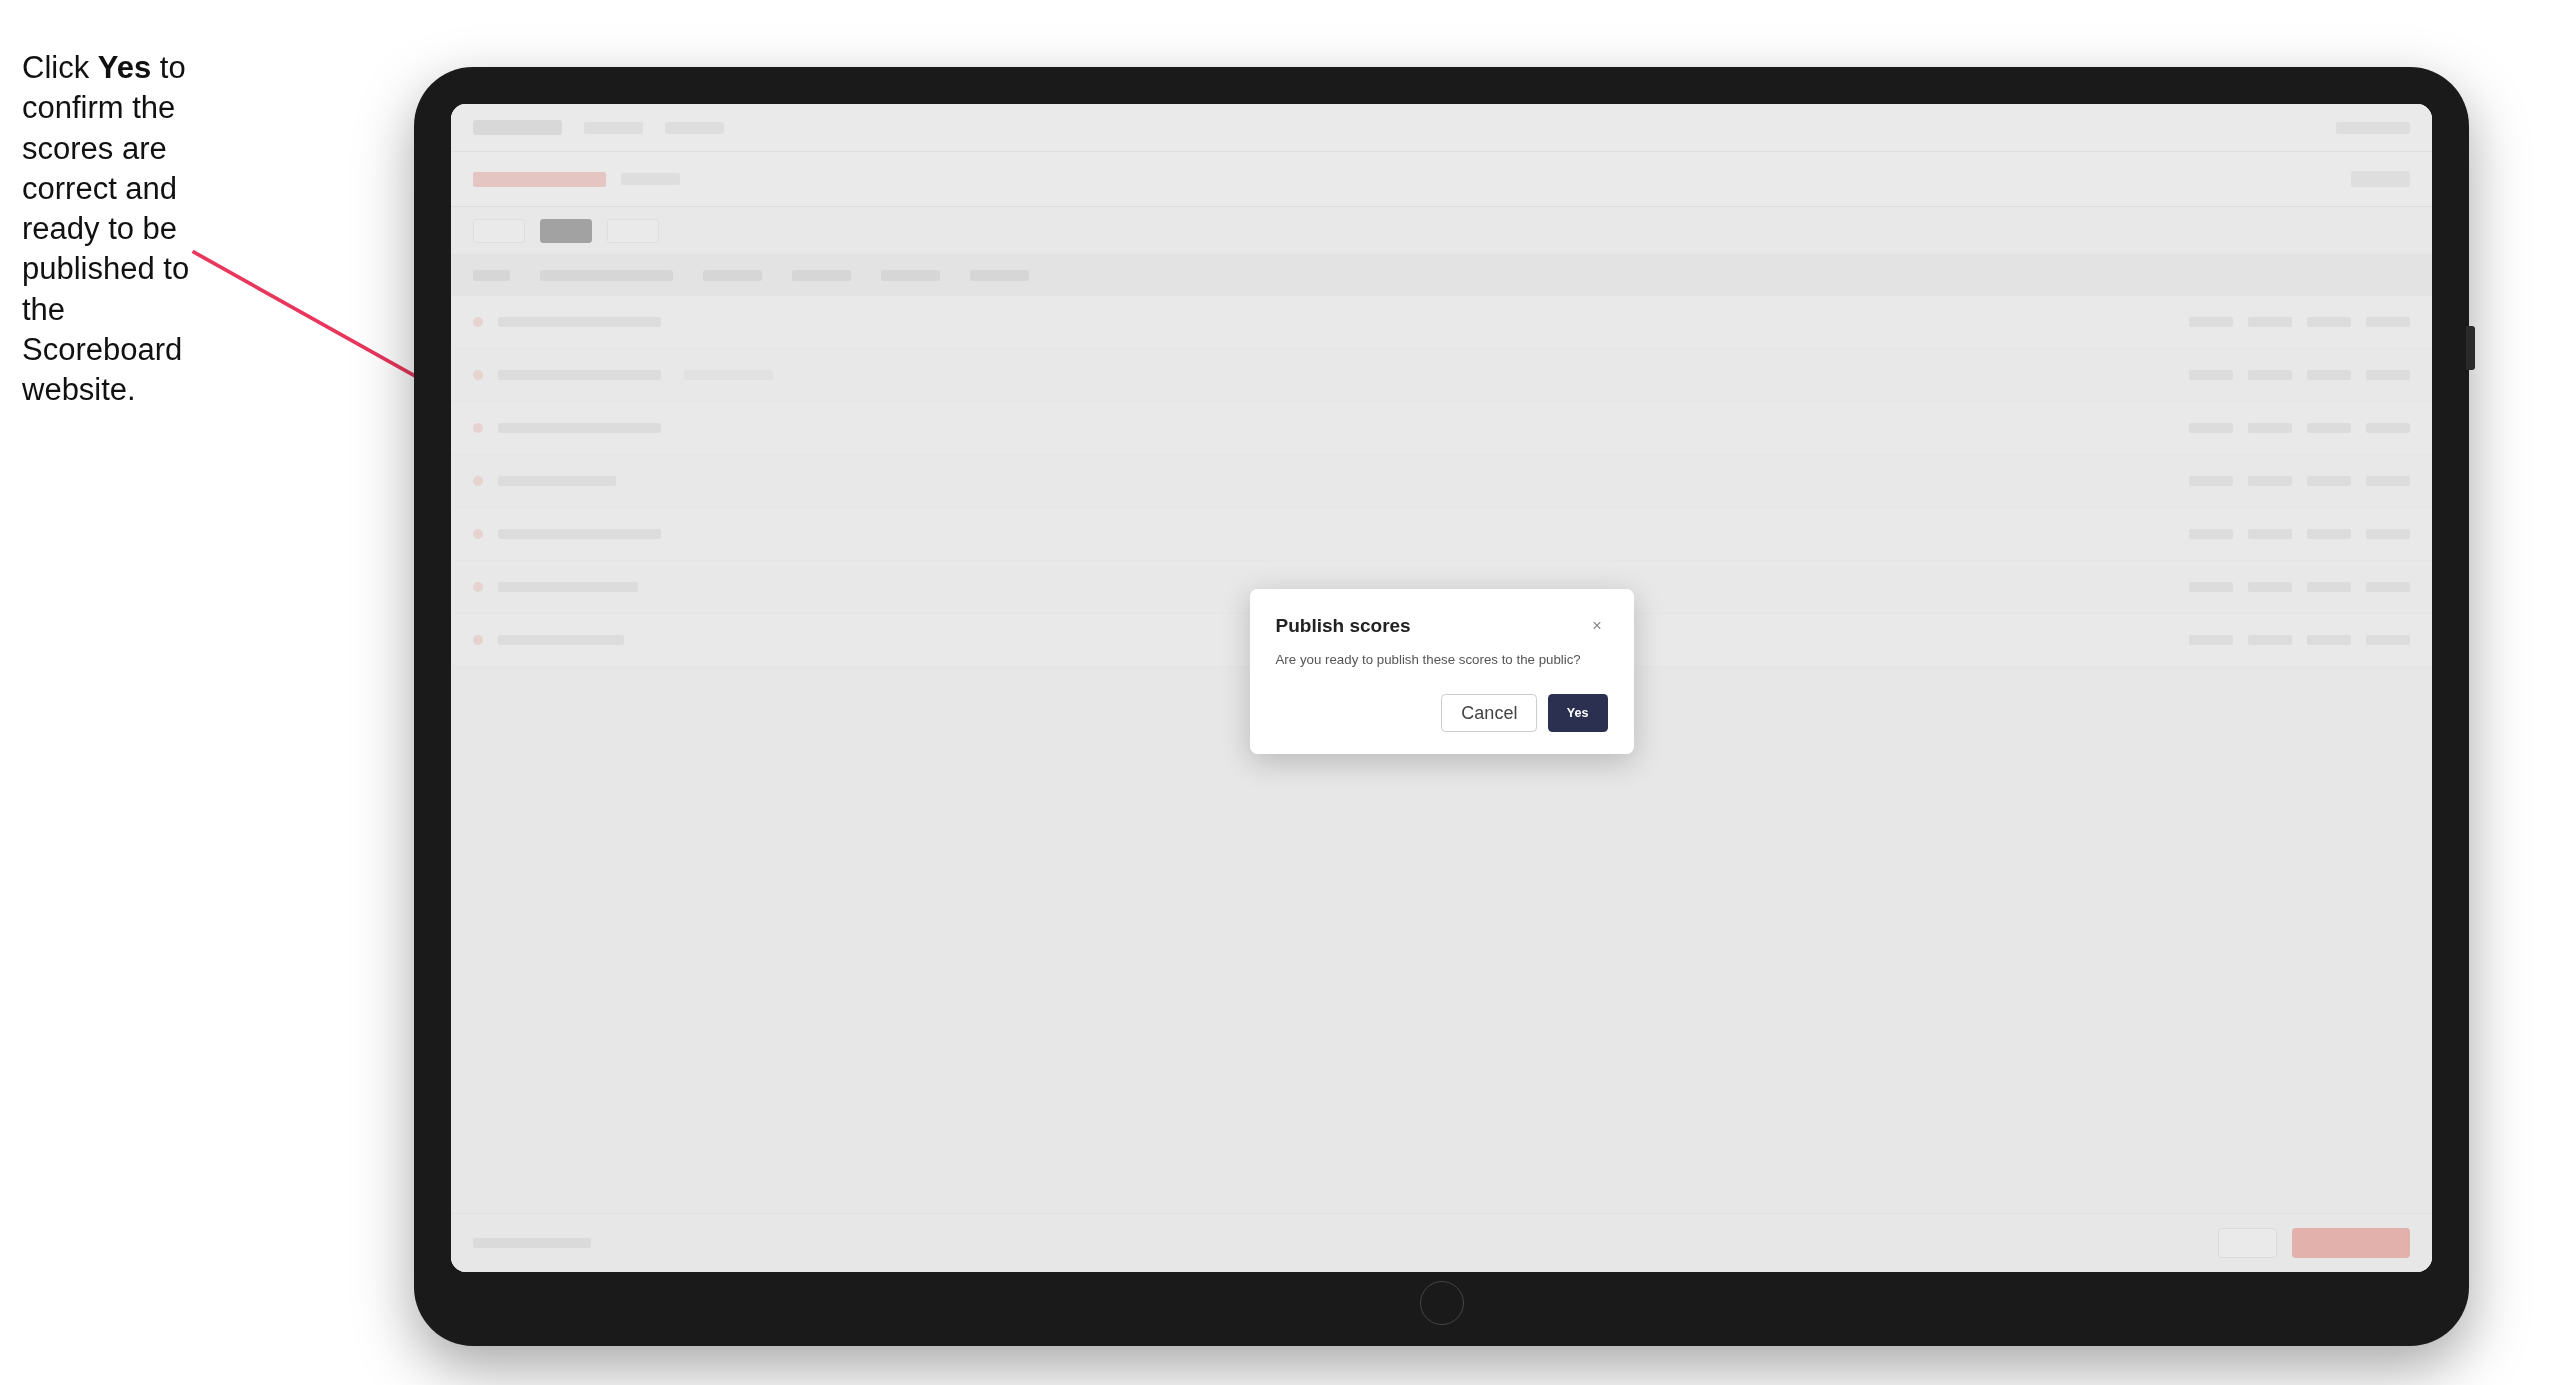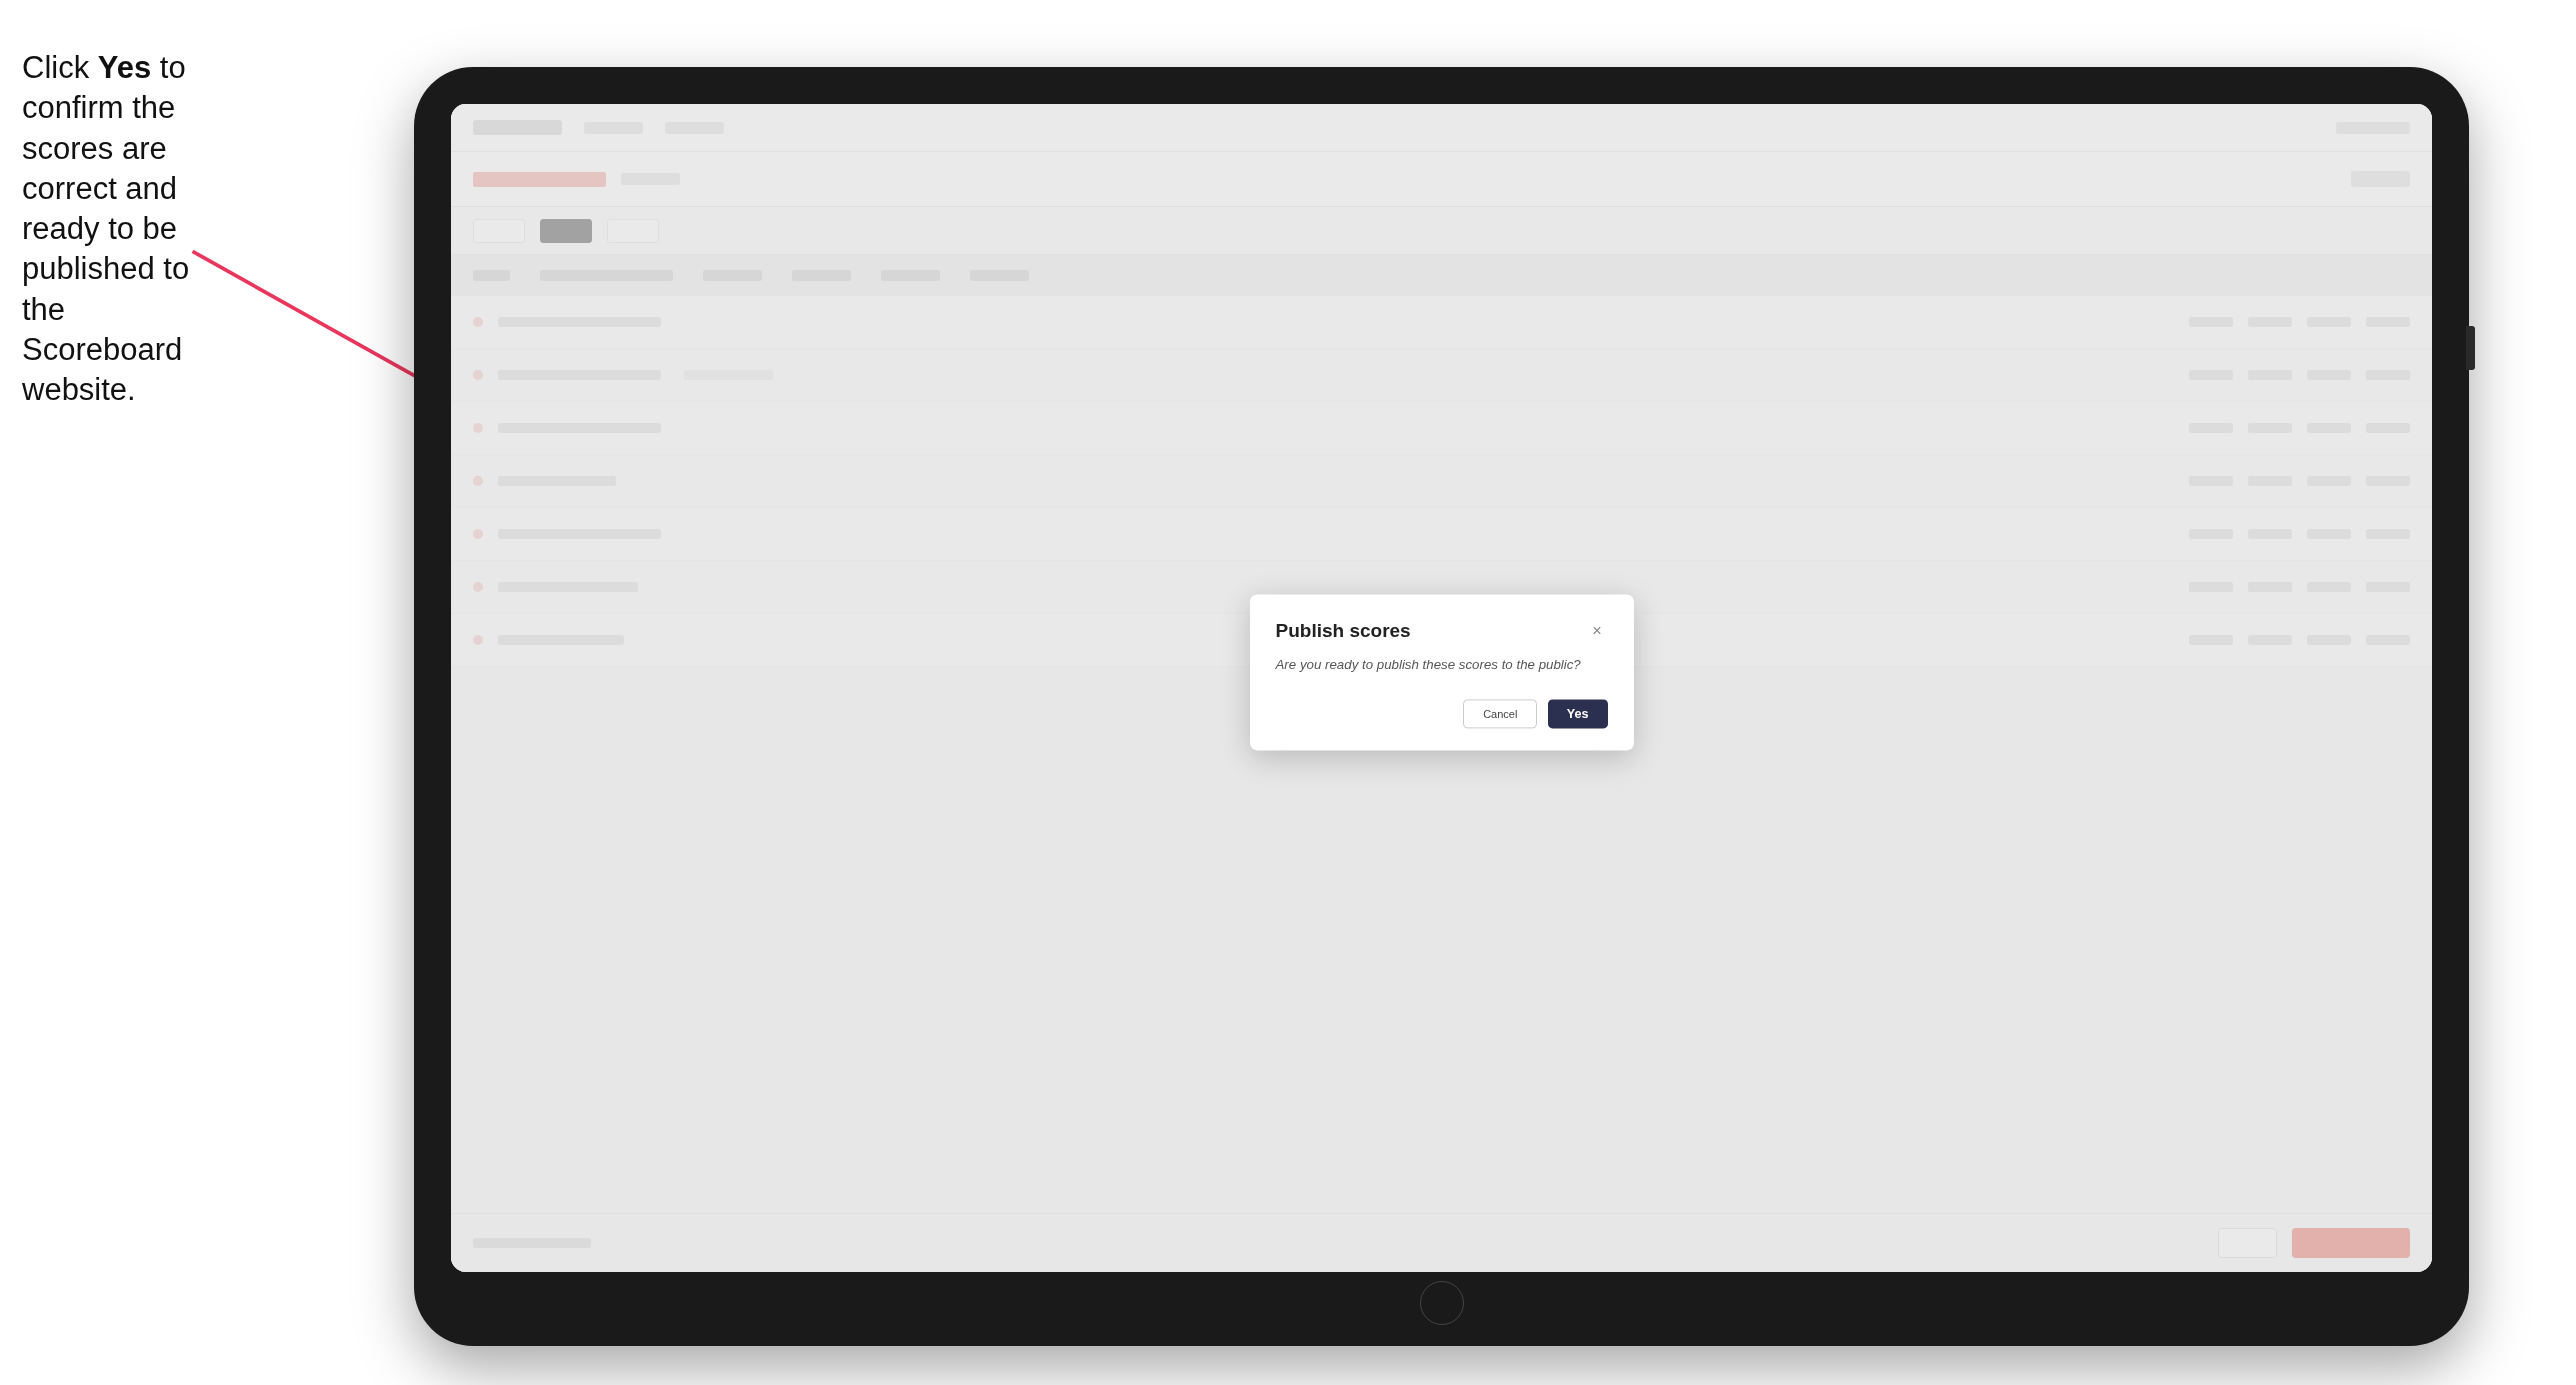--- a/index.html
+++ b/index.html
@@ -310,30 +310,29 @@
       display: flex;
       align-items: center;
       justify-content: center;
       border-radius: 3px;
     }
     .modal-body {
       font-size: 13.3px;
       color: #555;
       margin-bottom: 24px;
       line-height: 1.5;
-      font-style: italic;
     }
     .modal-footer {
       display: flex;
       justify-content: flex-end;
       gap: 10.4px;
     }
     .btn-cancel {
       padding: 7.4px 19px;
-      font-size: 11px;
+      font-size: 18px;
       background: #fff;
       border: 0.7px solid #ccc;
       border-radius: 4.4px;
       cursor: pointer;
       color: #444;
     }
     .btn-yes {
       padding: 7.4px 19px;
       font-size: 12.6px;
       background: #2c3050;

